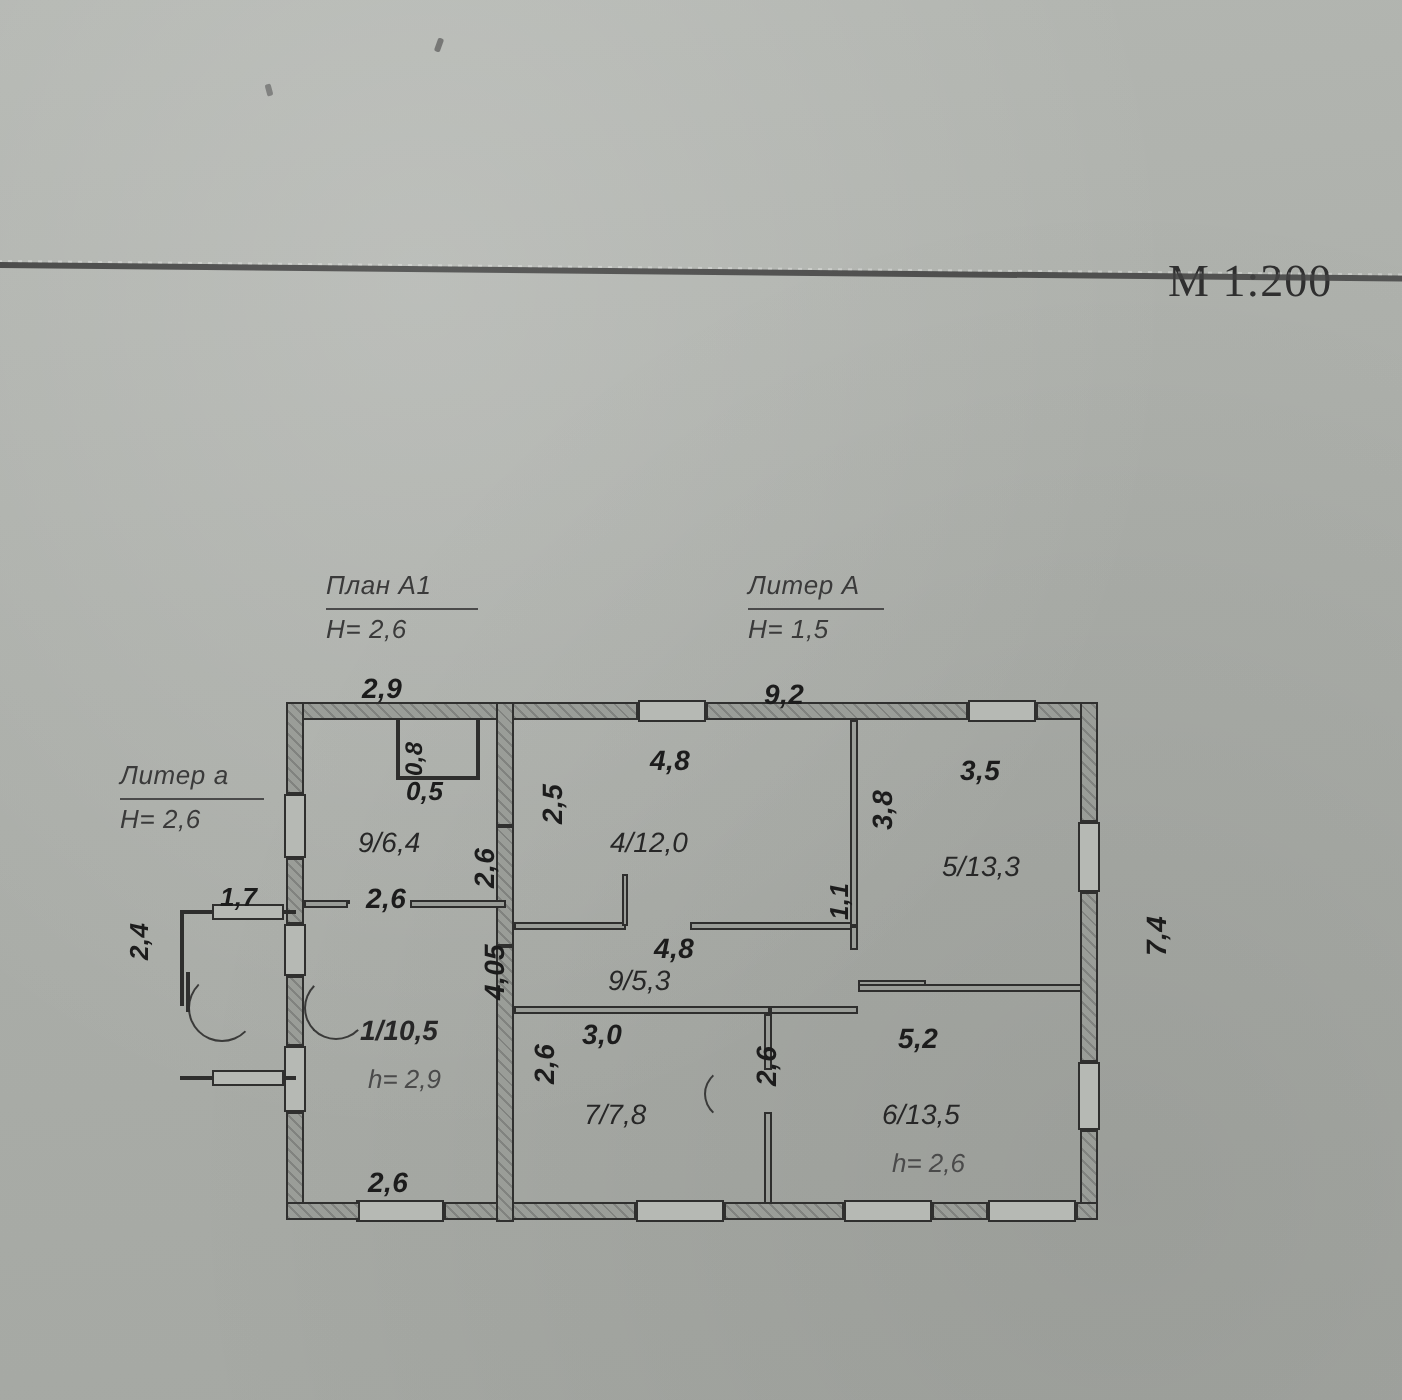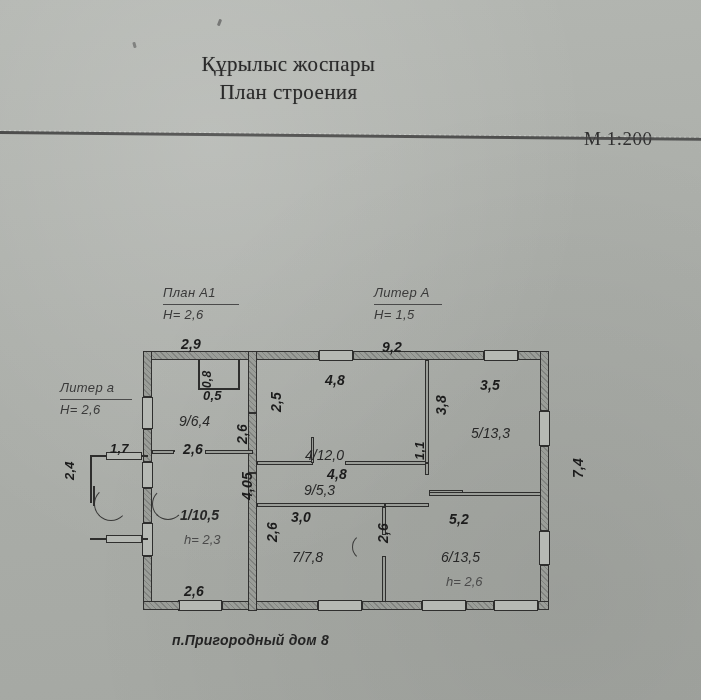--- a/index.html
+++ b/index.html
@@ -30,21 +30,21 @@
     font-family:"Liberation Serif", serif;
     font-size:21px;letter-spacing:.4px;color:#2a2a2a;
     line-height:28px;white-space:pre;
     text-shadow:0 0 1px rgba(60,60,60,.45);
   }
   .title-kz{transform:translateX(-62px);}
   .title-ru{transform:translateX(-62px);}
 
   .scale-label{
     position:absolute;left:584px;top:128px;
-    font-family:"Liberation Serif", serif;font-size:19px;color:#2f2f2f;
+    font-family:"Liberation Serif", serif;font-size:23px;color:#2f2f2f;
     letter-spacing:.5px;
   }
   .rule{
     position:absolute;left:-6px;top:131px;width:715px;height:3px;
     background:linear-gradient(90deg,#3a3a3a,#4a4a4a 30%,#3d3d3d 70%,#454545);
     transform:rotate(0.55deg);transform-origin:left center;
     opacity:.85;border-radius:1px;
   }
   .rule::after{
     content:"";position:absolute;left:0;top:-1px;width:100%;height:1px;
@@ -123,24 +123,20 @@
 </head>
 <body>
 
 <div id="paper"></div>
 
 <div id="sheet">
 
   <div class="stray-mark"></div>
   <div class="stray-mark2"></div>
 
-  <div class="title-block">
-    <div class="title-kz blur">Құрылыс жоспары</div>
-    <div class="title-ru blur">План строения</div>
-  </div>
 
   <div class="scale-label blur">М 1:200</div>
   <div class="rule"></div>
 
   <div class="liter blur" id="liter-a1">
     <span class="name">План А1</span>
     <span class="hline"></span>
     <span class="hval">H= 2,6</span>
   </div>
 
@@ -241,46 +237,45 @@
 
     <div class="dim vert" style="left:200px;top:388px;font-size:12px;">0,8</div>
     <div class="dim" style="left:203px;top:388px;font-size:13px;">0,5</div>
 
     <div class="rlabel" style="left:179px;top:413px;">9/6,4</div>
     <div class="dim" style="left:183px;top:441px;">2,6</div>
     <div class="dim vert" style="left:234px;top:444px;">2,6</div>
 
     <div class="dim" style="left:325px;top:372px;">4,8</div>
     <div class="dim vert" style="left:268px;top:412px;">2,5</div>
-    <div class="rlabel" style="left:305px;top:413px;margin-top:34px;">4/12,0</div>
+    <div class="rlabel" style="left:305px;top:413px;">4/12,0</div>
 
     <div class="dim" style="left:480px;top:377px;">3,5</div>
     <div class="dim vert" style="left:433px;top:415px;">3,8</div>
     <div class="rlabel" style="left:471px;top:425px;">5/13,3</div>
 
     <div class="dim" style="left:327px;top:466px;">4,8</div>
     <div class="rlabel" style="left:304px;top:482px;">9/5,3</div>
     <div class="dim vert" style="left:412px;top:460px;font-size:13px;">1,1</div>
 
     <div class="rlabel" style="left:180px;top:507px;font-weight:bold;">1/10,5</div>
-    <div class="rlabel h" style="left:184px;top:532px;">h= 2,3</div>
+    <div class="rlabel h" style="left:184px;top:532px;">h= 2,9</div>
     <div class="dim vert" style="left:239px;top:500px;">4,05</div>
     <div class="dim" style="left:184px;top:583px;">2,6</div>
 
     <div class="dim" style="left:291px;top:509px;">3,0</div>
     <div class="dim vert" style="left:264px;top:542px;">2,6</div>
     <div class="rlabel" style="left:292px;top:549px;">7/7,8</div>
     <div class="dim vert" style="left:375px;top:543px;">2,6</div>
 
     <div class="dim" style="left:449px;top:511px;">5,2</div>
     <div class="rlabel" style="left:441px;top:549px;">6/13,5</div>
     <div class="rlabel h" style="left:446px;top:574px;">h= 2,6</div>
 
     <div class="dim vert" style="left:570px;top:478px;">7,4</div>
 
     <div class="dim" style="left:110px;top:441px;font-size:13px;">1,7</div>
     <div class="dim vert" style="left:62px;top:480px;font-size:13px;">2,4</div>
 
   </div>
 
-  <div class="caption blur">п.Пригородный дом 8</div>
 
 </div>
 
 </body></html>

